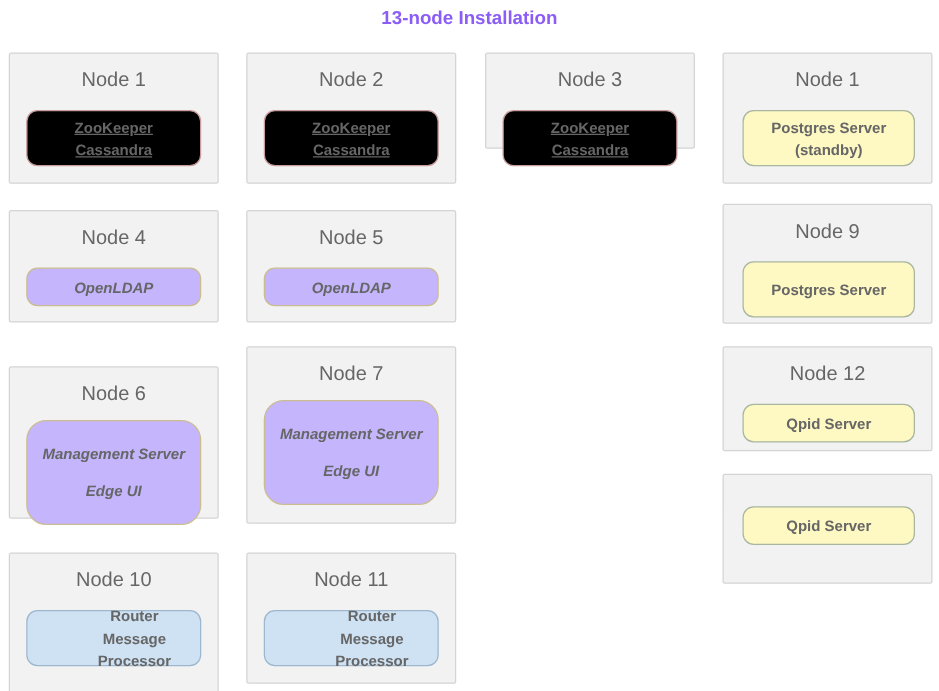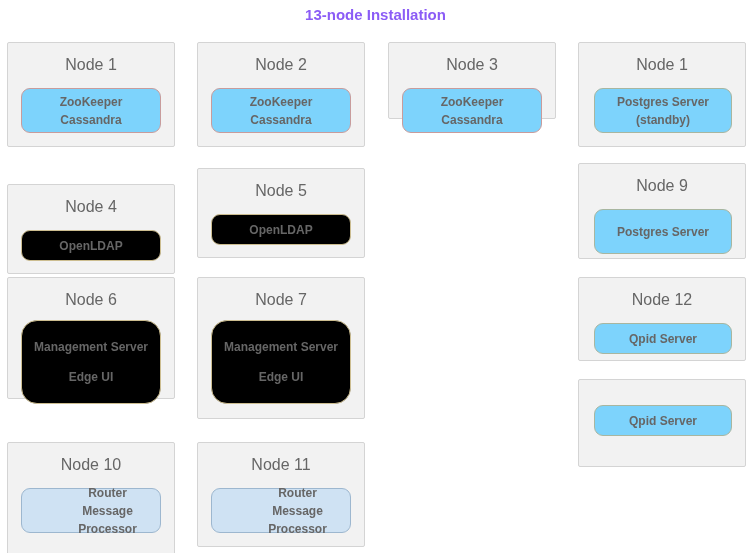--- a/index.html
+++ b/index.html
@@ -19,48 +19,48 @@
   .node-title { font-size:16px; line-height:20px; color:#666666; }
   .svc {
     margin:13px 13px 0; box-sizing:border-box;
     border:1px solid #b7b7b7; border-radius:9px;
     display:flex; flex-direction:column; justify-content:center;
     font-size:12px; font-weight:bold; color:#666666;
   }
   .svc.two  { height:45px; line-height:18px; }
   .svc.one  { height:31px; line-height:18px; }
   .svc.mgmt { height:84px; line-height:30px; border-radius:16px; margin-top:10px;text-align:center; }
-  .c-red    .svc { background:#7dd3fc; border-color:#c89c9c; }
-  .c-yellow .svc { background:#000000; border-color:#ccbd90; }
-  .c-green  .svc { background:#7dd3fc; border-color:#a8b6a0;margin-left:15px; }
+  .c-red    .svc { background:#000000; border-color:#c89c9c;text-decoration:underline; }
+  .c-yellow .svc { background:#c4b5fd; border-color:#ccbd90;font-style:italic; }
+  .c-green  .svc { background:#fef9c3; border-color:#a8b6a0;margin-left:15px; }
   .c-blue   .svc { background:#cfe2f3; border-color:#9db7cf;padding-left:33px; }
 </style>
 </head>
 <body>
 
 <div class="canvas">
 
   <div class="diagram-title">13-node Installation</div>
 
   <div class="node c-red" style="left:7px; top:42px; height:105px;">
     <div class="node-title">Node 1</div>
     <div class="svc two">
       <div>ZooKeeper</div>
       <div>Cassandra</div>
     </div>
   </div>
 
-  <div class="node c-yellow" style="left:7px; top:184px; height:90px;">
+  <div class="node c-yellow" style="left:7px; top:168px; height:90px;">
     <div class="node-title">Node 4</div>
     <div class="svc one">
       <div>OpenLDAP</div>
     </div>
   </div>
 
-  <div class="node c-yellow" style="left:7px; top:277px; height:122px;">
+  <div class="node c-yellow" style="left:7px; top:293px; height:122px;">
     <div class="node-title">Node 6</div>
     <div class="svc mgmt">
       <div>Management Server</div>
       <div>Edge UI</div>
     </div>
   </div>
 
   <div class="node c-blue" style="left:7px; top:442px; height:136px;">
     <div class="node-title">Node 10</div>
     <div class="svc two">

